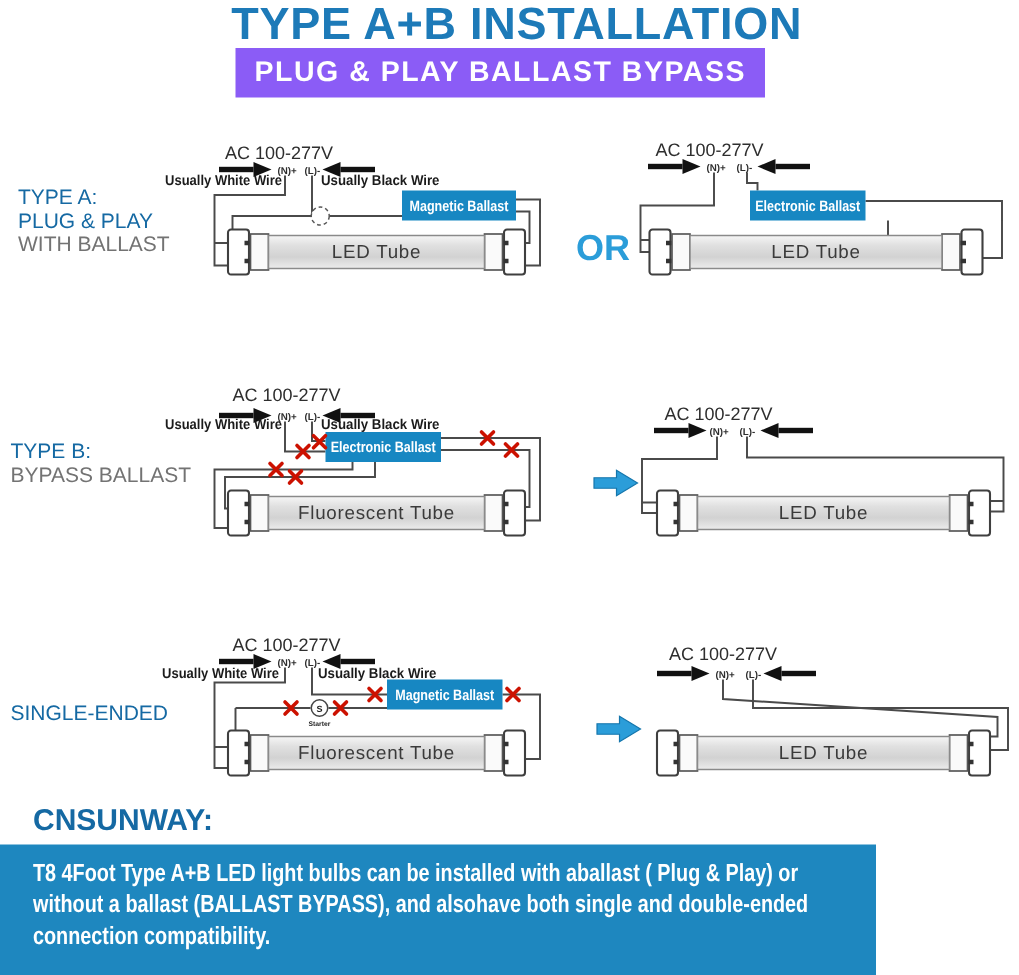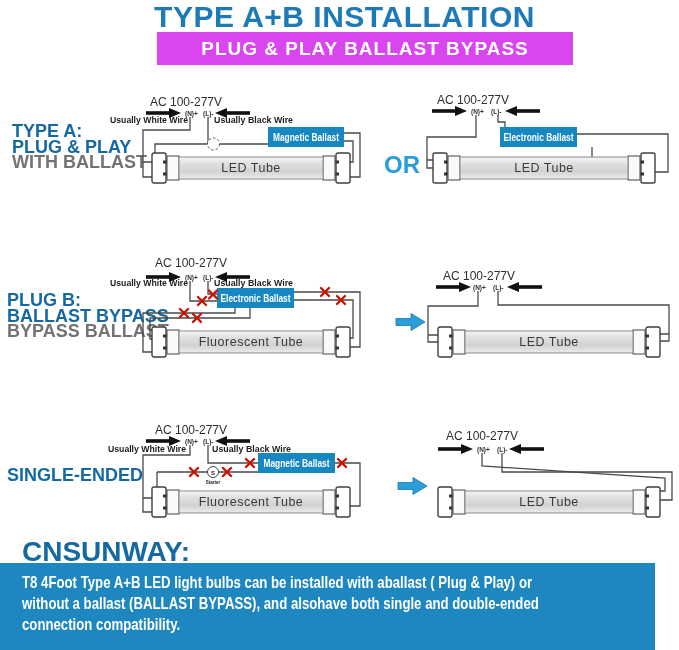--- a/index.html
+++ b/index.html
@@ -1,27 +1,27 @@
 <!DOCTYPE html>
 <html><head>
 <meta charset="utf-8">
 <style>
   html,body{margin:0;padding:0;background:#fff;}
   .stage{position:relative;width:679px;height:650px;background:#fff;overflow:hidden;
          font-family:"Liberation Sans",sans-serif;}
   .title{position:absolute;left:0;right:0;top:0;text-align:center;margin-left:10px;
          font-size:30px;font-weight:bold;color:#1d7ab8;letter-spacing:0.5px;white-space:nowrap;}
-  .subbar{position:absolute;left:157px;top:32px;width:416px;height:33px;background:#d946ef;
+  .subbar{position:absolute;left:157px;top:32px;width:353px;height:33px;background:#8b5cf6;
           display:flex;align-items:center;justify-content:center;}
   .subbar span{color:#fff;font-weight:bold;font-size:19px;letter-spacing:1px;white-space:nowrap;}
-  .lblgrp{position:absolute;font-weight:bold;font-size:18px;line-height:15.5px;white-space:nowrap;}
+  .lblgrp{position:absolute;font-weight:normal;font-size:14px;line-height:15.5px;white-space:nowrap;}
   .blue{color:#1569a3;}
   .dark{color:#737373;}
-  .brand{position:absolute;left:22px;top:536px;font-size:28px;font-weight:bold;color:#1569a3;white-space:nowrap;}
-  .banner{position:absolute;left:0;top:563px;width:655px;height:87px;background:#1e87bf;
+  .brand{position:absolute;left:22px;top:536px;font-size:20px;font-weight:bold;color:#1569a3;white-space:nowrap;}
+  .banner{position:absolute;left:0;top:563px;width:584px;height:87px;background:#1e87bf;
           box-sizing:border-box;padding:9px 0 0 22px;}
   .banner div{color:#fff;font-weight:bold;font-size:16.5px;line-height:21px;white-space:nowrap;
           transform:scaleX(0.8);transform-origin:0 50%;}
   svg{position:absolute;left:0;top:0;}
   .wire{stroke:#4a4a4a;stroke-width:1.3;fill:none;}
   .pinblock{fill:#fff;stroke:#3f3f3f;stroke-width:1.4;}
   .cap{fill:#fafafa;stroke:#555;stroke-width:1.1;}
   .pin{fill:#333;}
   .tbody{fill:url(#tg);stroke:#8a8a8a;stroke-width:1;}
   .bbox{fill:#1787c2;}
@@ -47,22 +47,21 @@
     <span>PLUG &amp; PLAY BALLAST BYPASS</span>
   </div>
 
   <div class="lblgrp" style="left:12px;top:124px">
     <div class="blue">TYPE A:</div>
     <div class="blue">PLUG &amp; PLAY</div>
     <div class="dark">WITH BALLAST</div>
   </div>
 
   <div class="lblgrp" style="left:7px;top:293px">
-    <div class="blue">PLUG B:</div>
-    <div class="blue">BALLAST BYPASS</div>
+    <div class="blue">TYPE B:</div>
     <div class="dark">BYPASS BALLAST</div>
   </div>
   <div class="lblgrp blue" style="left:7px;top:468px">SINGLE-ENDED</div>
 
   <svg width="679" height="650" viewBox="0 0 679 650">
     <defs>
       <linearGradient id="tg" x1="0" y1="0" x2="0" y2="1">
         <stop offset="0" stop-color="#f6f6f6"></stop>
           <stop offset="0.3" stop-color="#e0e0e0"></stop>
         <stop offset="0.65" stop-color="#d2d2d2"></stop>

